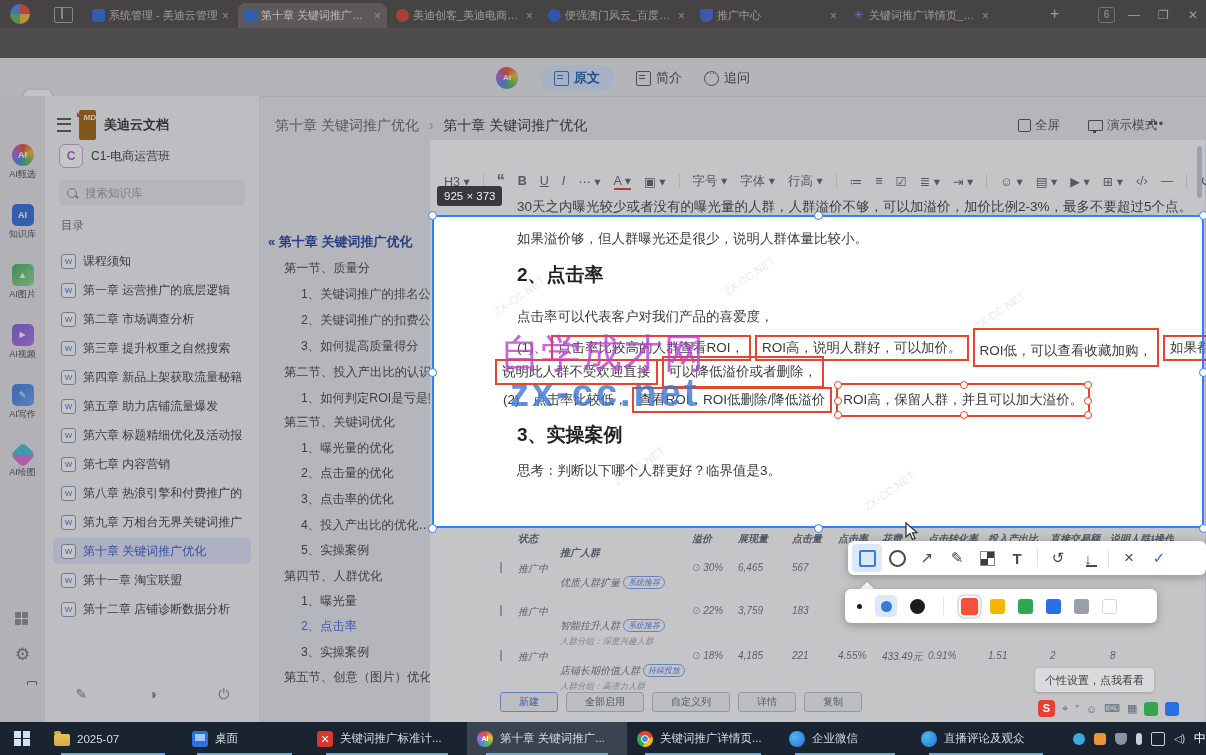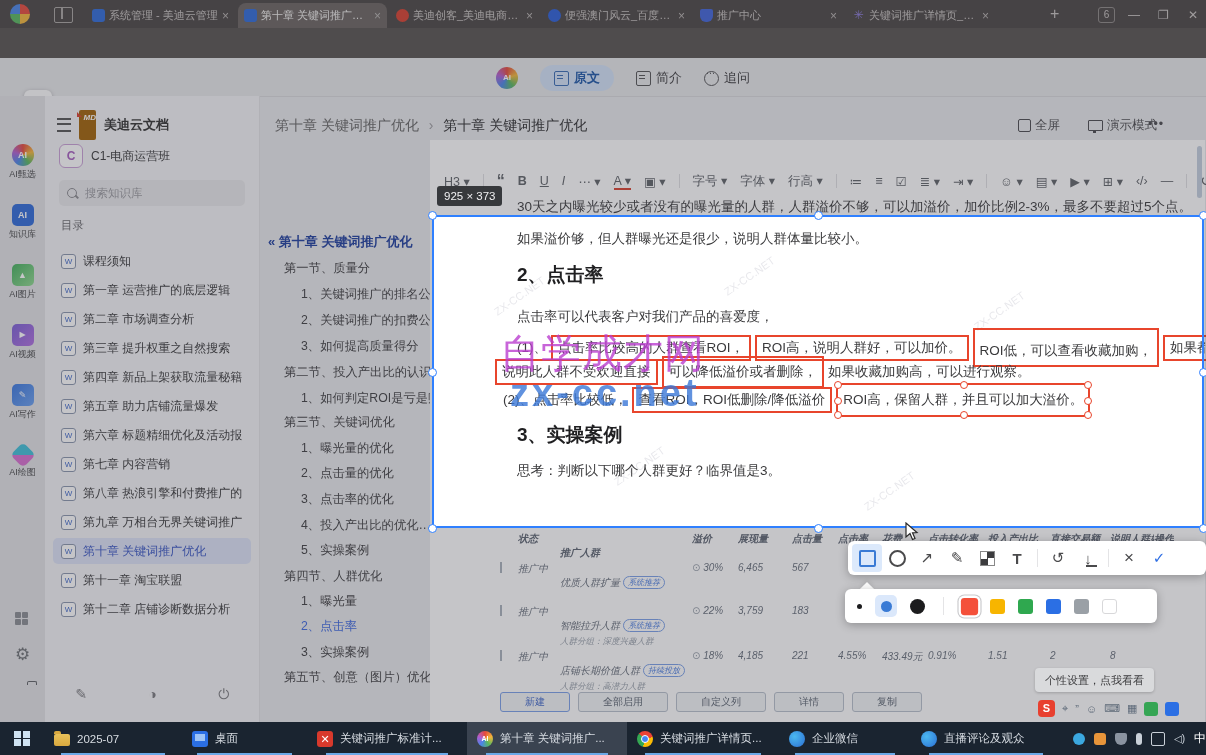--- a/index.html
+++ b/index.html
@@ -144,21 +144,21 @@
   .thead,.trow{position:absolute;display:flex;align-items:flex-start;font-size:10px;color:#68707c;}
   .thead{font-weight:bold;color:#5d6572;}
   .c{flex:none;box-sizing:border-box;padding-right:4px;overflow:hidden;white-space:nowrap;font-style:italic;}
   .c0{width:18px;} .c1{width:42px;} .c2{width:132px;margin-top:14px;} .c3{width:46px;} .c4{width:54px;} .c5{width:46px;}
   .c6{width:44px;} .c7{width:46px;} .c8{width:60px;} .c9{width:62px;} .c10{width:60px;} .c11{width:44px;}
   .chk{width:9px;height:9px;border:1px solid #aab2bc;border-radius:2px;margin-top:1px;}
   .pbadge{display:inline-block;border:1px solid #7aa0e8;color:#4a7de0;border-radius:7px;font-size:8px;padding:0 4px;margin-left:3px;transform:translateY(-1px);}
   .sub{font-size:8.5px;color:#9aa2ac;margin-top:3px;}
   .prem::before{content:"⊙ ";color:#9aa2ac;}
   .tfoot{position:absolute;display:flex;gap:8px;}
-  .tfoot span{border:1px solid #b8c0cc;border-radius:3px;background:#f3f5f7;color:#5a6470;font-size:10px;padding:2px 24px;}
+  .tfoot span{border:1px solid #b8c0cc;border-radius:3px;background:#f3f5f7;color:#5a6470;font-size:10px;padding:2px 18px;}
   .tfoot span:first-child{border-color:#7aa0e8;color:#3f68c9;}
   
   .dim{background:rgba(62,64,74,.30);z-index:50;pointer-events:none;}
   .capbox{left:432px;top:215px;width:772px;height:313px;border:2px solid #2f80ff;box-sizing:border-box;z-index:55;pointer-events:none;}
   .cph{position:absolute;width:7px;height:7px;background:#fff;border:1.5px solid #2f80ff;border-radius:50%;z-index:56;}
   .sizelbl{left:437px;top:186px;height:20px;padding:0 7px;background:rgba(42,44,48,.92);border-radius:3px;
     color:#f0f0f2;font-size:11.5px;line-height:20px;z-index:60;}
   
   .atb{left:848px;top:541px;width:358px;height:34px;background:#fff;border-radius:6px;
     box-shadow:0 2px 10px rgba(0,0,0,.28);display:flex;align-items:center;padding:0 4px;box-sizing:border-box;z-index:70;}
@@ -528,21 +528,20 @@
     <span>(1)、</span>
     <span class="rb">点击率比较高的人群查看ROI，</span>
     <span class="rb">ROI高，说明人群好，可以加价。</span>
     <span class="rb" style="padding-top:12px;padding-bottom:5px">ROI低，可以查看收藏加购，</span>
     <span class="rb">如果都不好，</span>
   </div>
 
   <div class="pline seg" style="left:65px;top:216px">
     <span class="rb">说明此人群不受欢迎直接</span>
     <span class="rb" style="padding-top:5px;padding-bottom:5px">可以降低溢价或者删除，</span>
-    <span>如果收藏加购高，可以进行观察。</span>
   </div>
 
   <div class="pline seg" style="left:73px;top:243px">
     <span>(2)、点击率比较低，</span>
     <span class="rb">查看ROI，ROI低删除/降低溢价</span>
     <span class="rb selbox" style="padding-top:6px;padding-bottom:6px">
       <span>ROI高，保留人群，并且可以加大溢价。</span>
       <i class="hdot" style="left:-4px;top:-4px"></i><i class="hdot" style="left:calc(50% - 3px);top:-4px"></i><i class="hdot" style="right:-4px;top:-4px"></i>
       <i class="hdot" style="left:-4px;top:calc(50% - 3px)"></i><i class="hdot" style="right:-4px;top:calc(50% - 3px)"></i>
       <i class="hdot" style="left:-4px;bottom:-4px"></i><i class="hdot" style="left:calc(50% - 3px);bottom:-4px"></i><i class="hdot" style="right:-4px;bottom:-4px"></i>

